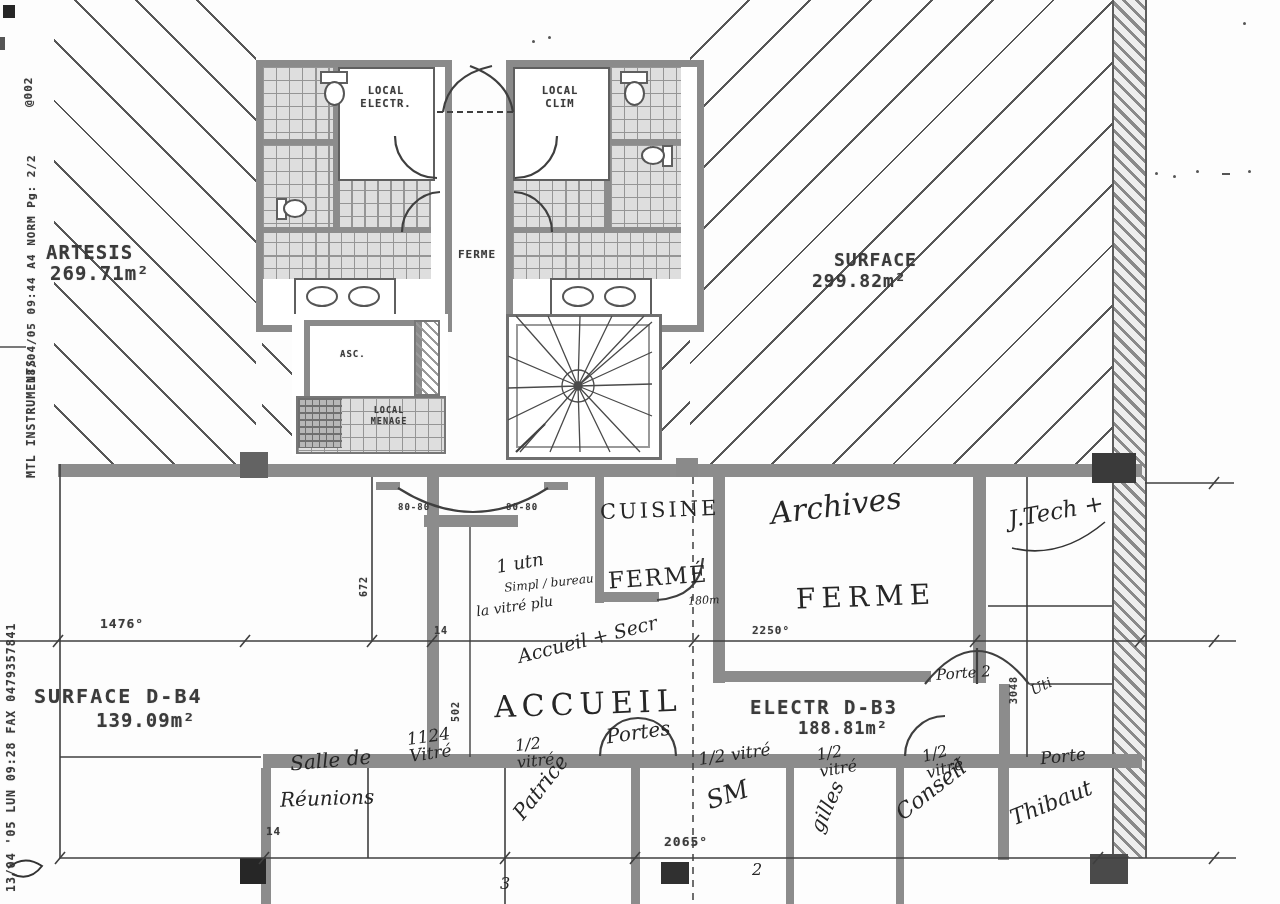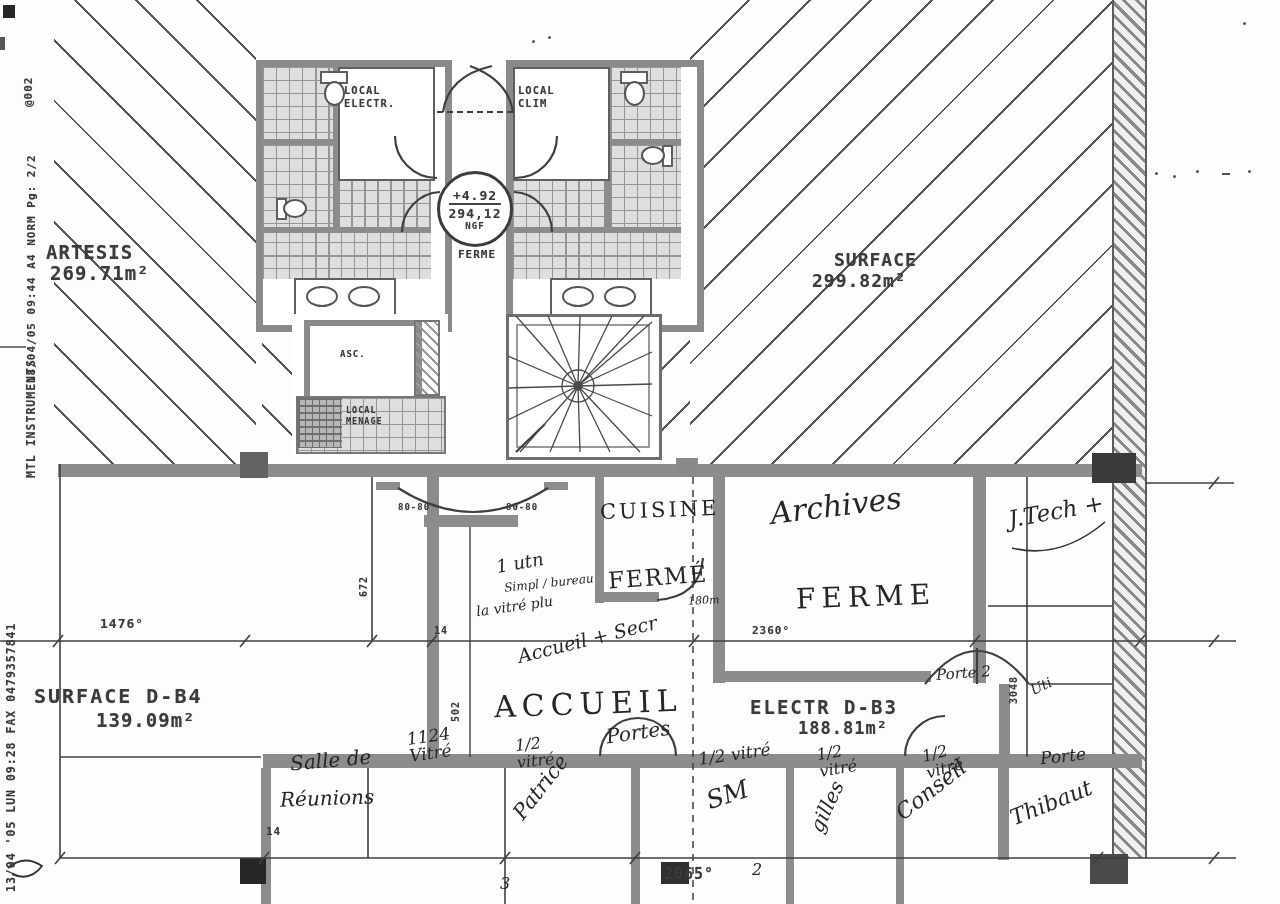--- a/index.html
+++ b/index.html
@@ -1,21 +1,21 @@
 <!DOCTYPE html>
 <html><head>
 <meta charset="utf-8">
 <style>
   html,body{margin:0;padding:0;background:#fff}
   #page{position:relative;width:1280px;height:904px;background:#fdfdfd;overflow:hidden;
         font-family:"DejaVu Sans",sans-serif}
   .abs{position:absolute}
   .typed{font-family:"DejaVu Sans Mono",monospace;font-weight:700;color:#3b3b3b;
          letter-spacing:1px;white-space:nowrap;text-shadow:0 0 1px rgba(40,40,40,.35)}
-  .prelines{white-space:pre-line;text-align:left;line-height:1.25}
+  .prelines{white-space:pre-line;text-align:center;line-height:1.25}
   .hand{font-family:"DejaVu Serif",serif;font-style:italic;color:#262626;white-space:nowrap}
   .handc{font-family:"DejaVu Serif",serif;color:#262626;white-space:nowrap}
   .vtext{writing-mode:vertical-rl;transform:rotate(180deg)}
   .wall{background:#8c8c8c}
   .room{background:#fff;border:2px solid #5f5f5f}
   .tile{background-color:#dedede;
         background-image:repeating-linear-gradient(#959595 0 1.5px,transparent 1.5px 13px),
                          repeating-linear-gradient(90deg,#959595 0 1.5px,transparent 1.5px 13px)}
   .tileD{background-color:#b7b7b7;
         background-image:repeating-linear-gradient(#6f6f6f 0 1.5px,transparent 1.5px 7px),
@@ -107,25 +107,20 @@
   <div class="abs wall" style="left:786px;top:768px;width:8px;height:136px"></div>
   <div class="abs wall" style="left:896px;top:768px;width:8px;height:136px"></div>
   <div class="abs wall" style="left:998px;top:768px;width:11px;height:92px"></div>
 
   <div class="abs blk" style="left:240px;top:858px;width:26px;height:26px"></div>
   <div class="abs" style="left:661px;top:862px;width:28px;height:22px;background:#303030"></div>
   <div class="abs" style="left:1090px;top:854px;width:38px;height:30px;background:#4a4a4a"></div>
   <div class="abs blk" style="left:3px;top:5px;width:12px;height:13px"></div>
   <div class="abs" style="left:0;top:37px;width:5px;height:13px;background:#555"></div>
 
-  <div class="abs lvl" style="left:437px;top:171px;width:70px;height:70px">
-    <span class="typed" style="font-size:13px">+4.92</span>
-    <span class="typed" style="font-size:13px;border-top:2px solid #444;padding-top:1px">294,12</span>
-    <span class="typed" style="font-size:9px">NGF</span>
-  </div>
 
   <svg width="1280" height="904" viewBox="0 0 1280 904">
     <g stroke="#3f3f3f" fill="none">
       <path d="M0,641 H1236" stroke-width="1.4"></path>
       <path d="M60,858 H1236" stroke-width="1.4"></path>
       <path d="M0,347 H26" stroke-width="1.4"></path>
       <path d="M1145,483 H1234" stroke-width="1.4"></path>
       <path d="M60,464 V858" stroke-width="1.6"></path>
       <path d="M372,477 V641" stroke-width="1.6"></path>
       <path d="M470,527 V757" stroke-width="1.4"></path>
@@ -202,22 +197,22 @@
   <div class="abs typed prelines" style="left:344px;top:84px;width:84px;font-size:10.5px">LOCAL
 ELECTR.</div>
   <div class="abs typed prelines" style="left:518px;top:84px;width:84px;font-size:10.5px">LOCAL
 CLIM</div>
   <div class="abs typed" style="left:458px;top:248px;font-size:11px">FERME</div>
   <div class="abs typed" style="left:340px;top:349px;font-size:9px">ASC.</div>
   <div class="abs typed prelines" style="left:346px;top:405px;width:86px;font-size:8.5px">LOCAL
 MENAGE</div>
 
   <div class="abs typed" style="left:100px;top:616px;font-size:13px">1476°</div>
-  <div class="abs typed" style="left:752px;top:624px;font-size:11px">2360°</div>
-  <div class="abs typed" style="left:664px;top:865px;font-size:15px">2065°</div>
+  <div class="abs typed" style="left:752px;top:624px;font-size:11px">2250°</div>
+  <div class="abs typed" style="left:664px;top:834px;font-size:13px">2065°</div>
   <div class="abs typed vtext" style="left:358px;top:563px;height:34px;font-size:10px">672</div>
   <div class="abs typed vtext" style="left:450px;top:692px;height:30px;font-size:10px">502</div>
   <div class="abs typed vtext" style="left:1008px;top:660px;height:44px;font-size:10px">3048</div>
   <div class="abs typed" style="left:434px;top:625px;font-size:10px">14</div>
   <div class="abs typed" style="left:266px;top:825px;font-size:11px">14</div>
   <div class="abs typed" style="left:398px;top:502px;font-size:9px">80-80</div>
   <div class="abs typed" style="left:506px;top:502px;font-size:9px">80-80</div>
 
   <div class="abs handc" style="left:600px;top:498px;font-size:21px;letter-spacing:3px;transform:rotate(-2deg)">CUISINE</div>
   <div class="abs handc" style="left:608px;top:564px;font-size:23px;letter-spacing:2px;transform:rotate(-4deg)">FERMÉ</div>

